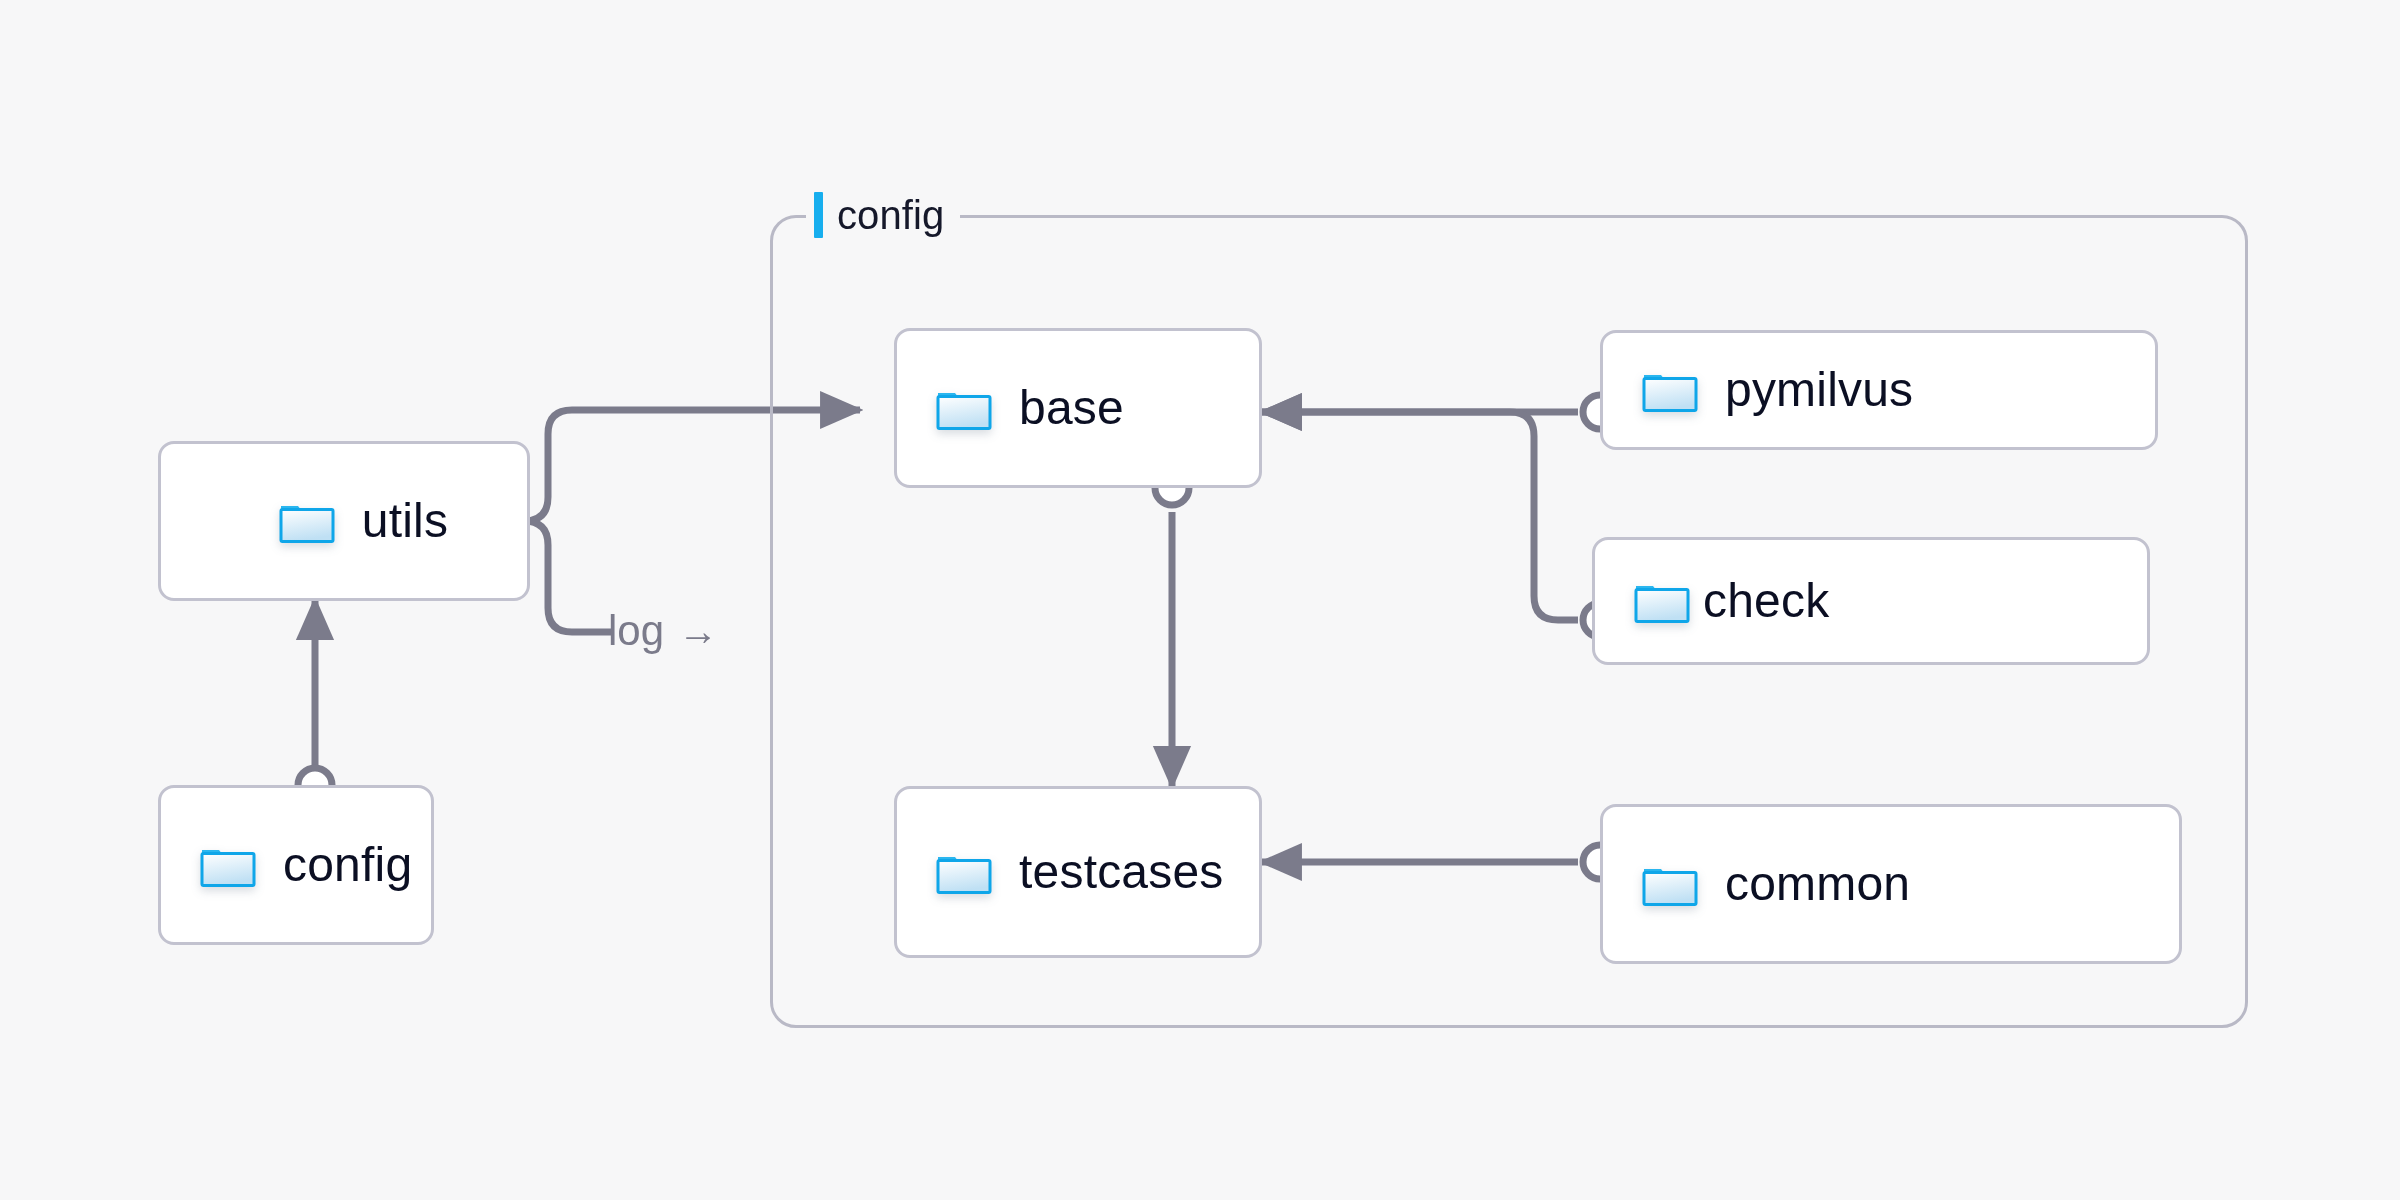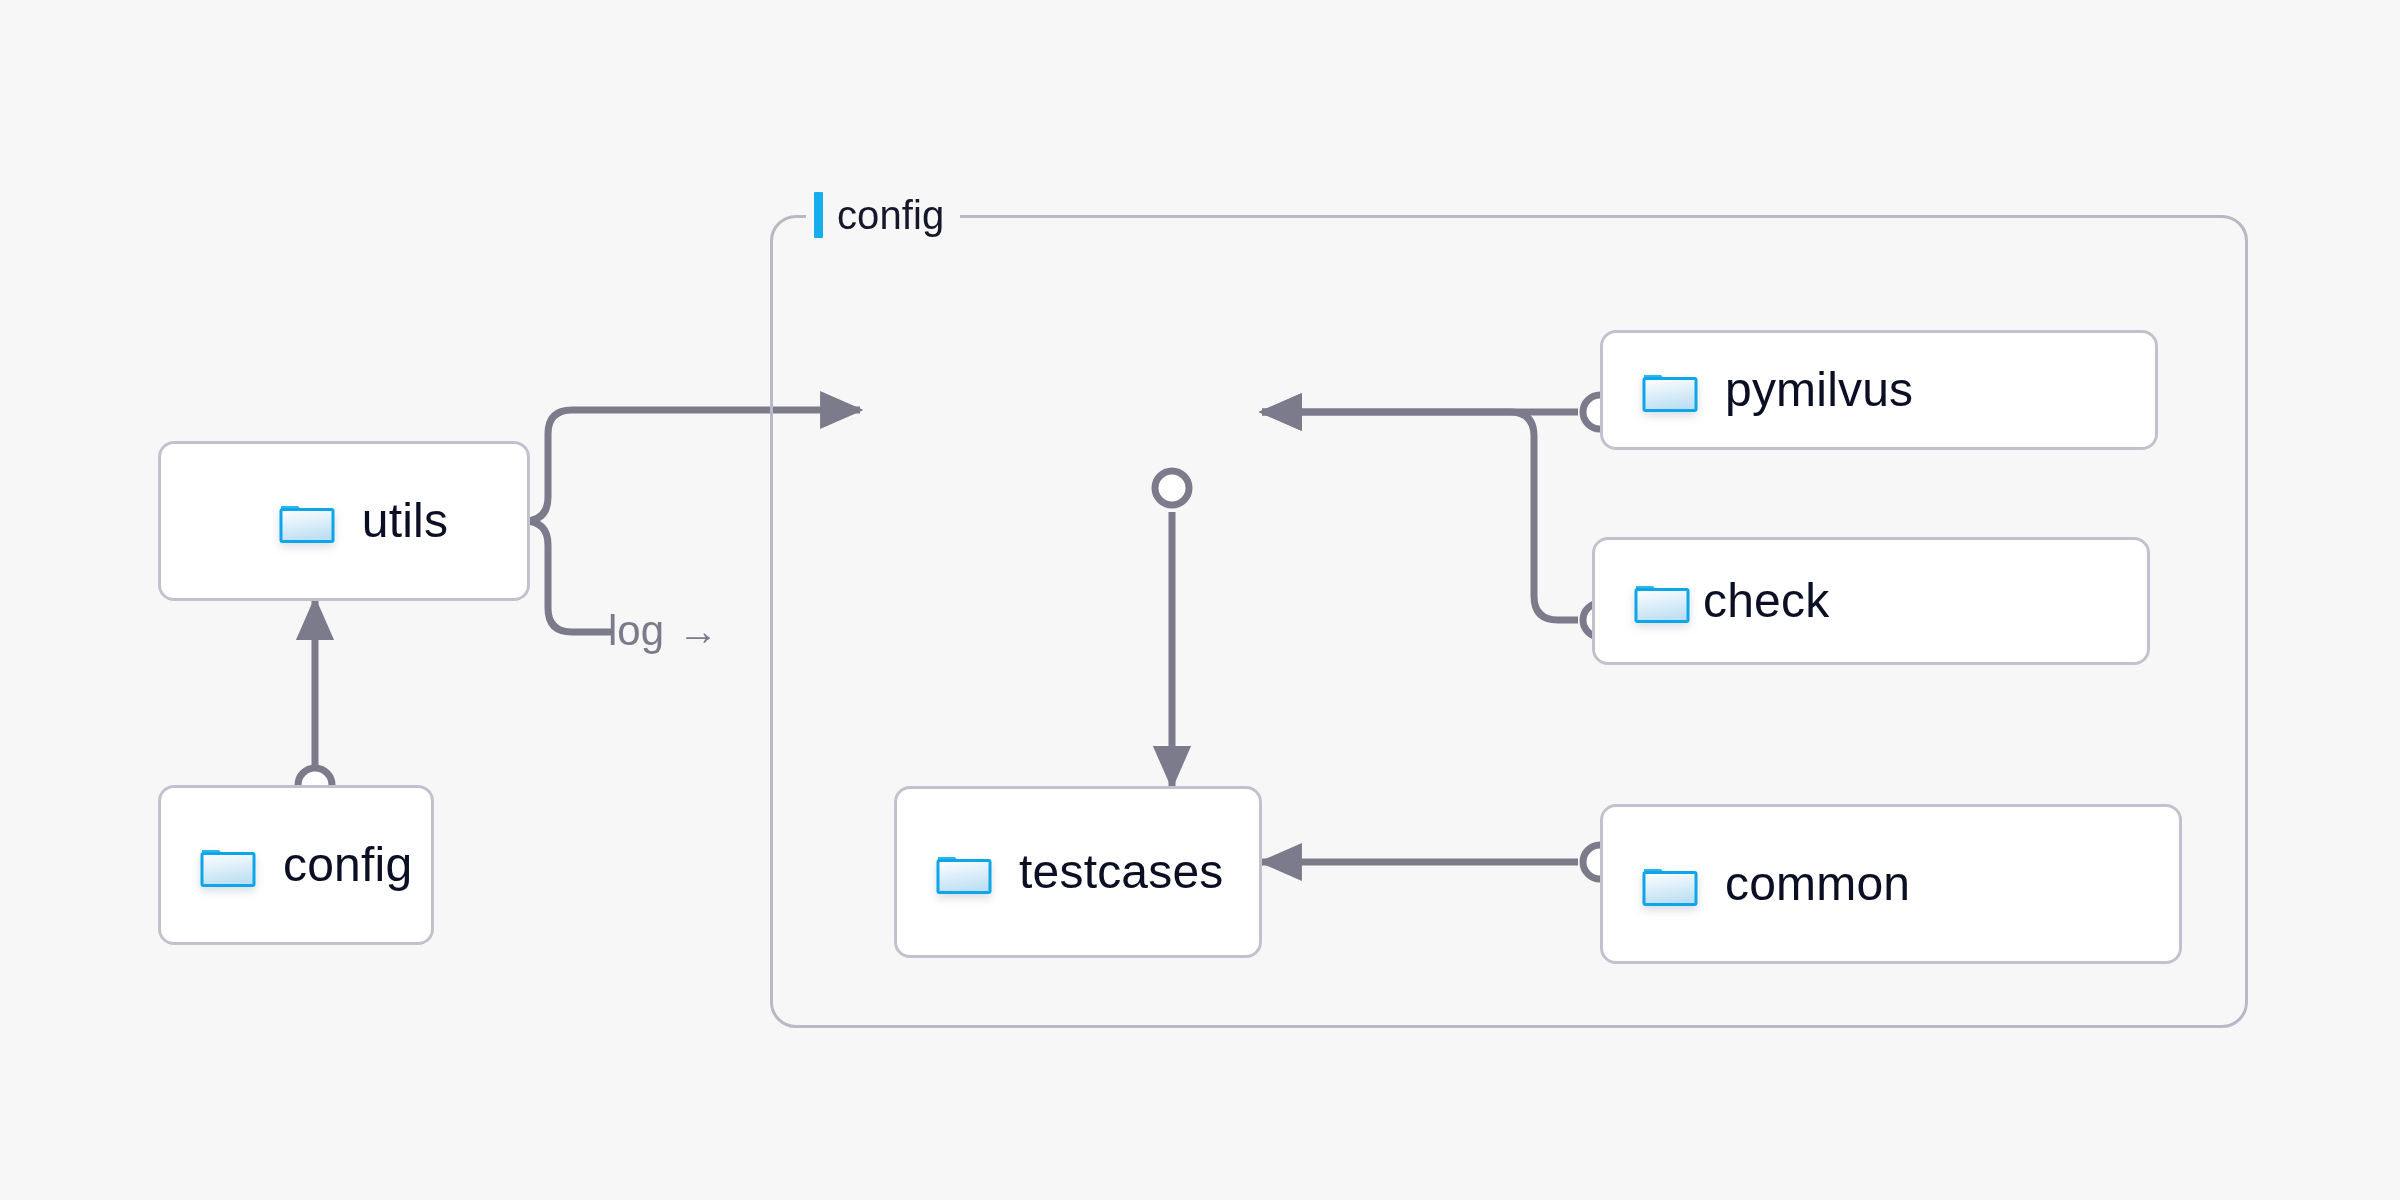--- a/index.html
+++ b/index.html
@@ -172,20 +172,27 @@
   </div>
 
   <div class="node" style="left:158px; top:785px; width:276px; height:160px;">
     <svg class="folder-icon" viewBox="0 0 58 48">
       <path d="M3 9 h17 l4 5 h31 v5 H3 z" fill="#2ab6ef"></path>
       <rect x="3" y="12.5" width="52" height="32" rx="1.5" fill="url(#fg1)" stroke="#0fa6e9" stroke-width="3"></rect>
     </svg>
     <span class="label">config</span>
   </div>
 
+  <div class="node" style="left:894px; top:328px; width:368px; height:160px;">
+    <svg class="folder-icon" viewBox="0 0 58 48">
+      <path d="M3 9 h17 l4 5 h31 v5 H3 z" fill="#2ab6ef"></path>
+      <rect x="3" y="12.5" width="52" height="32" rx="1.5" fill="url(#fg1)" stroke="#0fa6e9" stroke-width="3"></rect>
+    </svg>
+    <span class="label">base</span>
+  </div>
 
   <div class="node" style="left:894px; top:786px; width:368px; height:172px;">
     <svg class="folder-icon" viewBox="0 0 58 48">
       <path d="M3 9 h17 l4 5 h31 v5 H3 z" fill="#2ab6ef"></path>
       <rect x="3" y="12.5" width="52" height="32" rx="1.5" fill="url(#fg1)" stroke="#0fa6e9" stroke-width="3"></rect>
     </svg>
     <span class="label">testcases</span>
   </div>
 
   <div class="node" style="left:1600px; top:330px; width:558px; height:120px;">

